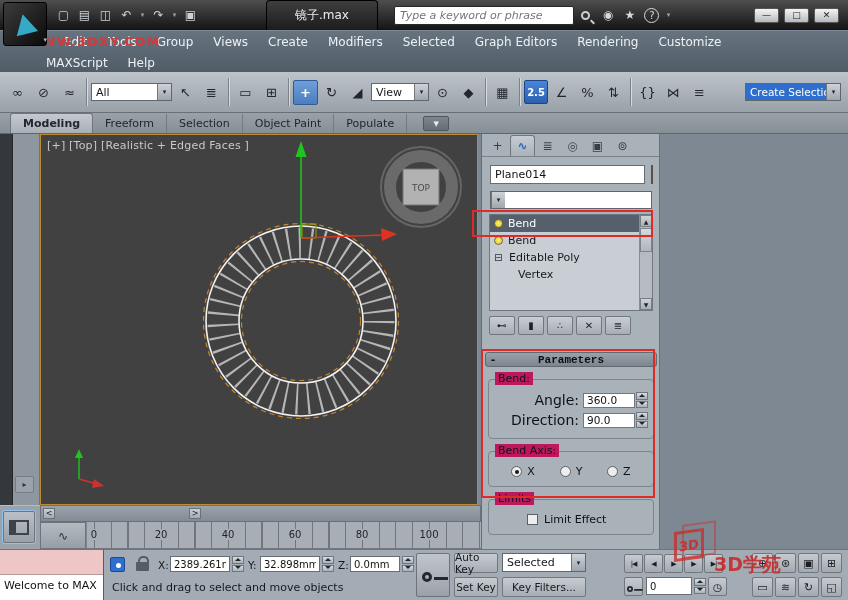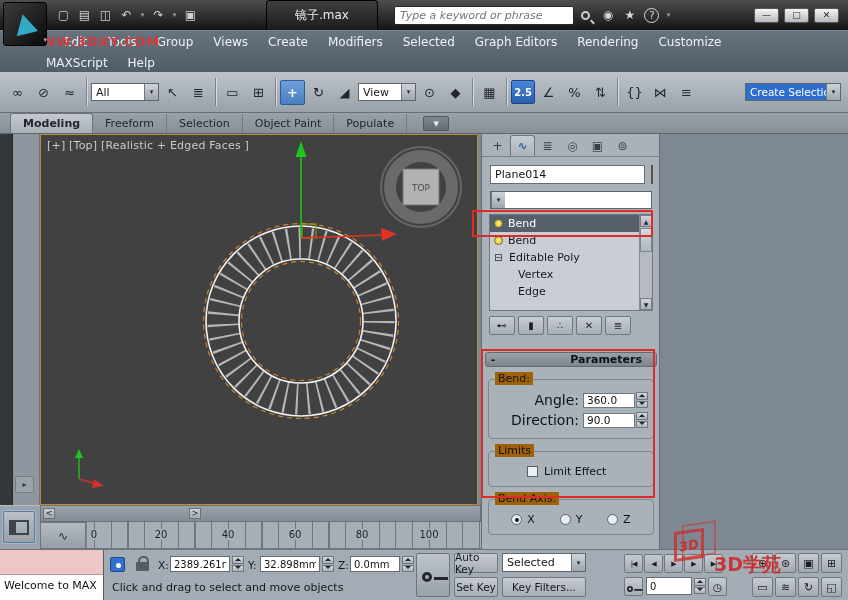--- a/index.html
+++ b/index.html
@@ -112,23 +112,23 @@
   .scthumb { position:absolute; left:0; top:13px; width:12px; height:24px;
     background:linear-gradient(#d6dade,#b0b6bc); border:1px solid #7d848b; }
   #stackbtns { position:absolute; left:7px; top:182px; width:164px; height:20px; display:flex; gap:3px; }
   .mbtn { width:26px; height:19px; background:linear-gradient(#c9ced3,#a6adb4); border:1px solid #70777e;
     border-radius:2px; font-size:10px; color:#1d2125; display:flex; align-items:center; justify-content:center; }
 
   #rollout { position:absolute; left:3px; top:218px; width:172px; }
   .rhead { height:15px; background:linear-gradient(#99a1aa,#7d858e); border:1px solid #62696f;
     border-radius:3px; display:flex; align-items:center; font-size:11px; font-weight:bold; color:#0d1013; }
   .rhead .minus { width:14px; text-align:center; }
-  .rhead .rtitle { flex:1; text-align:right; margin-right:14px; }
+  .rhead .rtitle { flex:1; text-align:center; margin-right:14px;font-family:Liberation Mono, monospace; }
   .grp { position:relative; border:1px solid #7d848c; border-radius:4px; margin:12px 3px 4px; padding:9px 4px 6px; }
-  .glabel { position:absolute; top:-8px; left:6px; background:#a16207; padding:0 3px; font-size:11px; color:#0f1215; }
+  .glabel { position:absolute; top:-8px; left:6px; background:#be185d; padding:0 3px; font-size:11px; color:#0f1215; }
   .prow { display:flex; align-items:center; justify-content:flex-end; margin:3px 1px 4px 0; }
   .plabel { font-size:14px; color:#0f1215; margin-right:4px; }
   .pfield { width:52px; height:15px; border:1px solid #70777e; background:#fff; font-size:10.5px;
     padding:0 3px; color:#111; font-family:inherit; }
   .spin { width:12px; height:16px; display:flex; flex-direction:column; gap:1px; margin-left:1px; flex:0 0 auto; }
   .spin span { flex:1; background:linear-gradient(#d8dce0,#aab1b8); border:1px solid #70777e; position:relative; }
   .spin span::after { content:""; position:absolute; left:50%; top:50%; transform:translate(-50%,-50%); border:3px solid transparent; }
   .spin .up::after { border-bottom-color:#22262a; margin-top:-2px; }
   .spin .dn::after { border-top-color:#22262a; margin-top:1px; }
   .radios { display:flex; justify-content:space-around; padding:4px 6px 2px; }
@@ -262,21 +262,21 @@
     <span class="mitem">MAXScript</span>
     <span class="mitem">Help</span>
   </div>
 </div>
 
 <div id="toolbar">
   <div class="tbtn">∞</div>
   <div class="tbtn">⊘</div>
   <div class="tbtn">≈</div>
   <div class="tsep"></div>
-  <div class="combo" style="width:68px">
+  <div class="combo" style="width:81px">
     <span class="cval">All</span>
     <span class="darr">▾</span>
   </div>
   <div class="tbtn">↖</div>
   <div class="tbtn">≣</div>
   <div class="tsep"></div>
   <div class="tbtn">▭</div>
   <div class="tbtn">⊞</div>
   <div class="tsep"></div>
   <div class="tbtn active">+</div>
@@ -371,23 +371,20 @@
     <div class="srow">
       <span class="bulb"></span>
       <span>Bend</span>
     </div>
     <div class="srow">
       <span class="expand">⊟</span>
       <span>Editable Poly</span>
     </div>
     <div class="srow sub">
       <span>Vertex</span>
-    </div>
-    <div class="srow sub">
-      <span>Edge</span>
     </div>
     <div id="stackscroll">
       <div class="scbtn" style="top:0">▲</div>
       <div class="scthumb"></div>
       <div class="scbtn" style="bottom:0">▼</div>
     </div>
   </div>
   <div id="stackbtns">
     <div class="mbtn">⊷</div>
     <div class="mbtn">▮</div>
@@ -414,43 +411,43 @@
       <div class="prow">
         <span class="plabel">Direction:</span>
         <input class="pfield" value="90.0" style="">
         <span class="spin">
             <span class="up"></span>
             <span class="dn"></span>
           </span>
       </div>
     </div>
     <div class="grp">
-      <span class="glabel">Limits</span>
-      <div class="chkrow">
-        <span class="chk"></span>
-        <span>Limit Effect</span>
-      </div>
-    </div>
-    <div class="grp">
       <span class="glabel">Bend Axis:</span>
       <div class="radios">
         <span class="runit">
           <span class="radio on"></span>
           <span>X</span>
         </span>
         <span class="runit">
           <span class="radio"></span>
           <span>Y</span>
         </span>
         <span class="runit">
           <span class="radio"></span>
           <span>Z</span>
         </span>
       </div>
     </div>
+    <div class="grp">
+      <span class="glabel">Limits</span>
+      <div class="chkrow">
+        <span class="chk"></span>
+        <span>Limit Effect</span>
+      </div>
+    </div>
   </div>
 </div>
 
 <div id="rightgray"></div>
 
 <div class="annot" id="annot1"></div>
 <div class="annot" id="annot2"></div>
 
 <div id="timeslider">
   <div class="tsarr" style="left:2px">&lt;</div>

